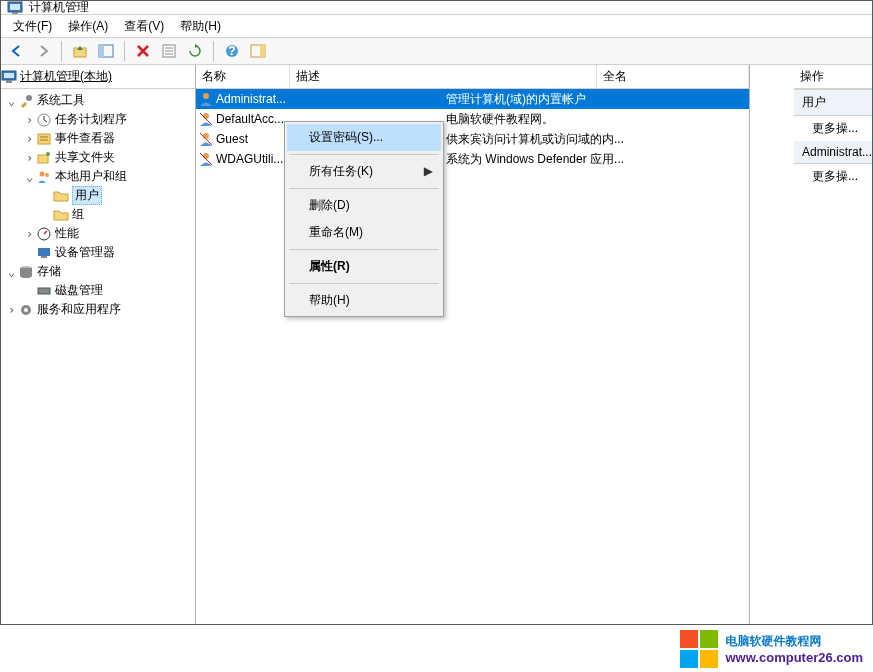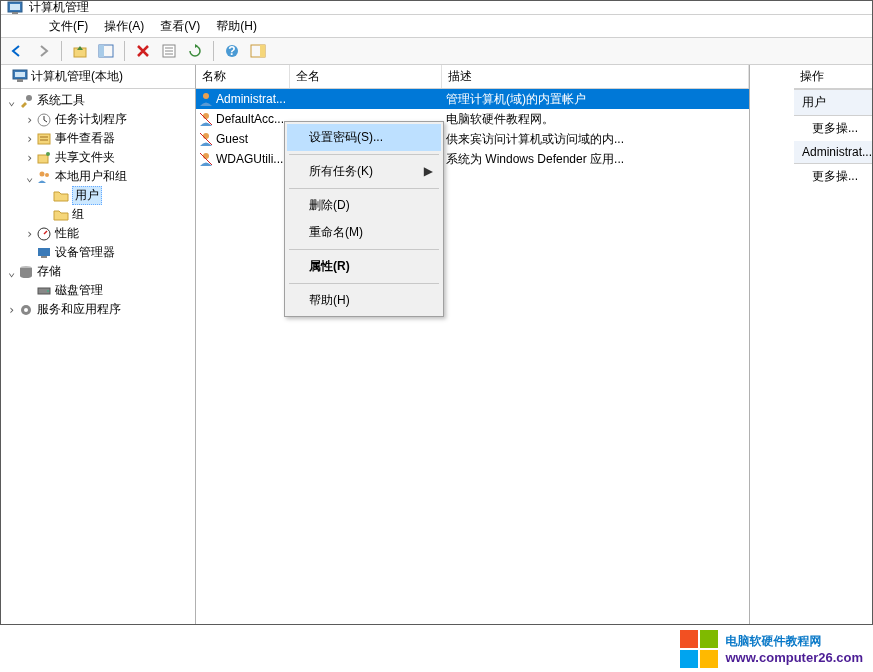--- a/index.html
+++ b/index.html
@@ -1,28 +1,28 @@
 <!DOCTYPE html>
 <html><head>
 <meta charset="utf-8">
 <style>
   * { box-sizing: border-box; margin: 0; padding: 0; font-family: "Microsoft YaHei", Tahoma, sans-serif; font-size: 12px; }
   body { width: 873px; height: 672px; background: #fff; overflow: hidden; position: relative; }
   .window { width: 873px; height: 625px; border: 1px solid #5a5a5a; background: #fff; display: flex; flex-direction: column; position: relative; }
   .titlebar { height: 14px; background: #fff; display: flex; align-items: center; padding: 0 6px; border-bottom: 1px solid #d0d0d0; }
   .titlebar .icon { width: 16px; height: 16px; margin-right: 6px; }
   .titlebar .title { flex: 1; font-size: 12px; }
-  .menubar { height: 22px; display: flex; align-items: center; padding: 0 4px; margin-left: 36px; }
+  .menubar { height: 22px; display: flex; align-items: center; padding: 0 4px; }
   .menubar span { padding: 2px 8px; }
   .toolbar { height: 28px; border-top: 1px solid #d0d0d0; border-bottom: 1px solid #d0d0d0; display: flex; align-items: center; padding: 0 4px; gap: 2px; background: #f8f8f8; }
   .toolbar .btn { width: 24px; height: 22px; display: flex; align-items: center; justify-content: center; border: 1px solid transparent; }
   .toolbar .sep { width: 1px; height: 20px; background: #c0c0c0; margin: 0 4px; }
   .body3 { flex: 1; display: flex; min-height: 0; }
   .tree-pane { width: 195px; border-right: 1px solid #b0b0b0; position: relative; }
-  .tree-hdr { height: 24px; border-bottom: 1px solid #d0d0d0; padding: 3px 11px; display: flex; align-items: flex-start; }
+  .tree-hdr { height: 24px; border-bottom: 1px solid #d0d0d0; padding: 3px 0; display: flex; align-items: center; text-decoration: underline; }
   .tree { padding: 2px 0; }
   .tree-row { display: flex; align-items: center; height: 19px; white-space: nowrap; }
   .tw { width: 13px; text-align: center; color: #5a5a5a; font-family: monospace; }
   .tic { width: 16px; height: 16px; margin-right: 3px; flex-shrink: 0; }
   .tree-row.sel .lbl { background: #cce8ff; border: 1px dotted #66aaff; padding: 0 2px; }
   .list-pane { flex: 1; border-right: 1px solid #b0b0b0; display: flex; flex-direction: column; position: relative; }
   .list-hdr { height: 24px; border-bottom: 1px solid #d0d0d0; display: flex; align-items: flex-end; }
   .list-hdr .col { border-right: 1px solid #e0e0e0; padding: 3px 6px; }
   .list-body { flex: 1; position: relative; }
   .list-row { display: flex; height: 20px; align-items: center; }
@@ -231,22 +231,22 @@
               <circle cx="8" cy="8" r="2" fill="#fff"></circle>
             </svg>
             <span class="lbl">服务和应用程序</span>
           </div>
       </div>
     </div>
 
     <div class="list-pane">
       <div class="list-hdr">
         <div class="col" style="width:94px">名称</div>
+        <div class="col" style="flex:1">描述</div>
         <div class="col" style="width:152px">全名</div>
-        <div class="col" style="flex:1">描述</div>
       </div>
       <div class="list-body">
         <div class="list-row selected">
           <div class="c0">
               <svg class="uic" viewBox="0 0 16 16">
                 <circle cx="8" cy="5" r="3" fill="#e8a050"></circle>
                 <path d="M2 15 Q8 8 14 15" fill="#5a9ad4"></path>
               </svg>
               <span>Administrat...</span>
             </div>

